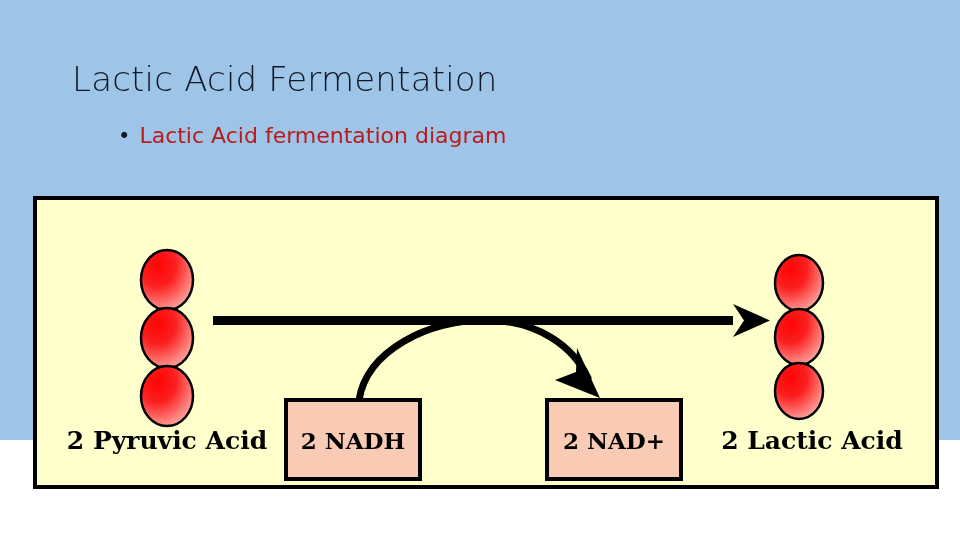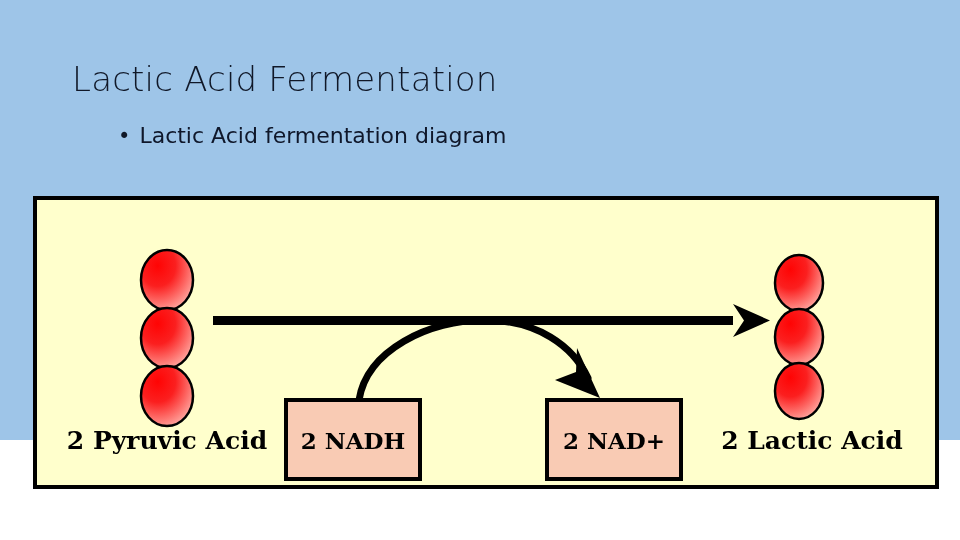--- a/index.html
+++ b/index.html
@@ -40,21 +40,21 @@
   }
   #bullet-marker {
     font-size: 21px;
     line-height: 1;
     color: #101828;
   }
   #bullet-text {
     font-family: "DejaVu Sans", sans-serif;
     font-size: 22px;
     font-weight: 400;
-    color: #0f172a;
+    color: #b91c1c;
   }
   #diagram-panel {
     position: absolute;
     left: 33px;
     top: 196px;
     width: 906px;
     height: 293px;
     box-sizing: border-box;
     background: #ffffcc;
     border: 4px solid #000000;

